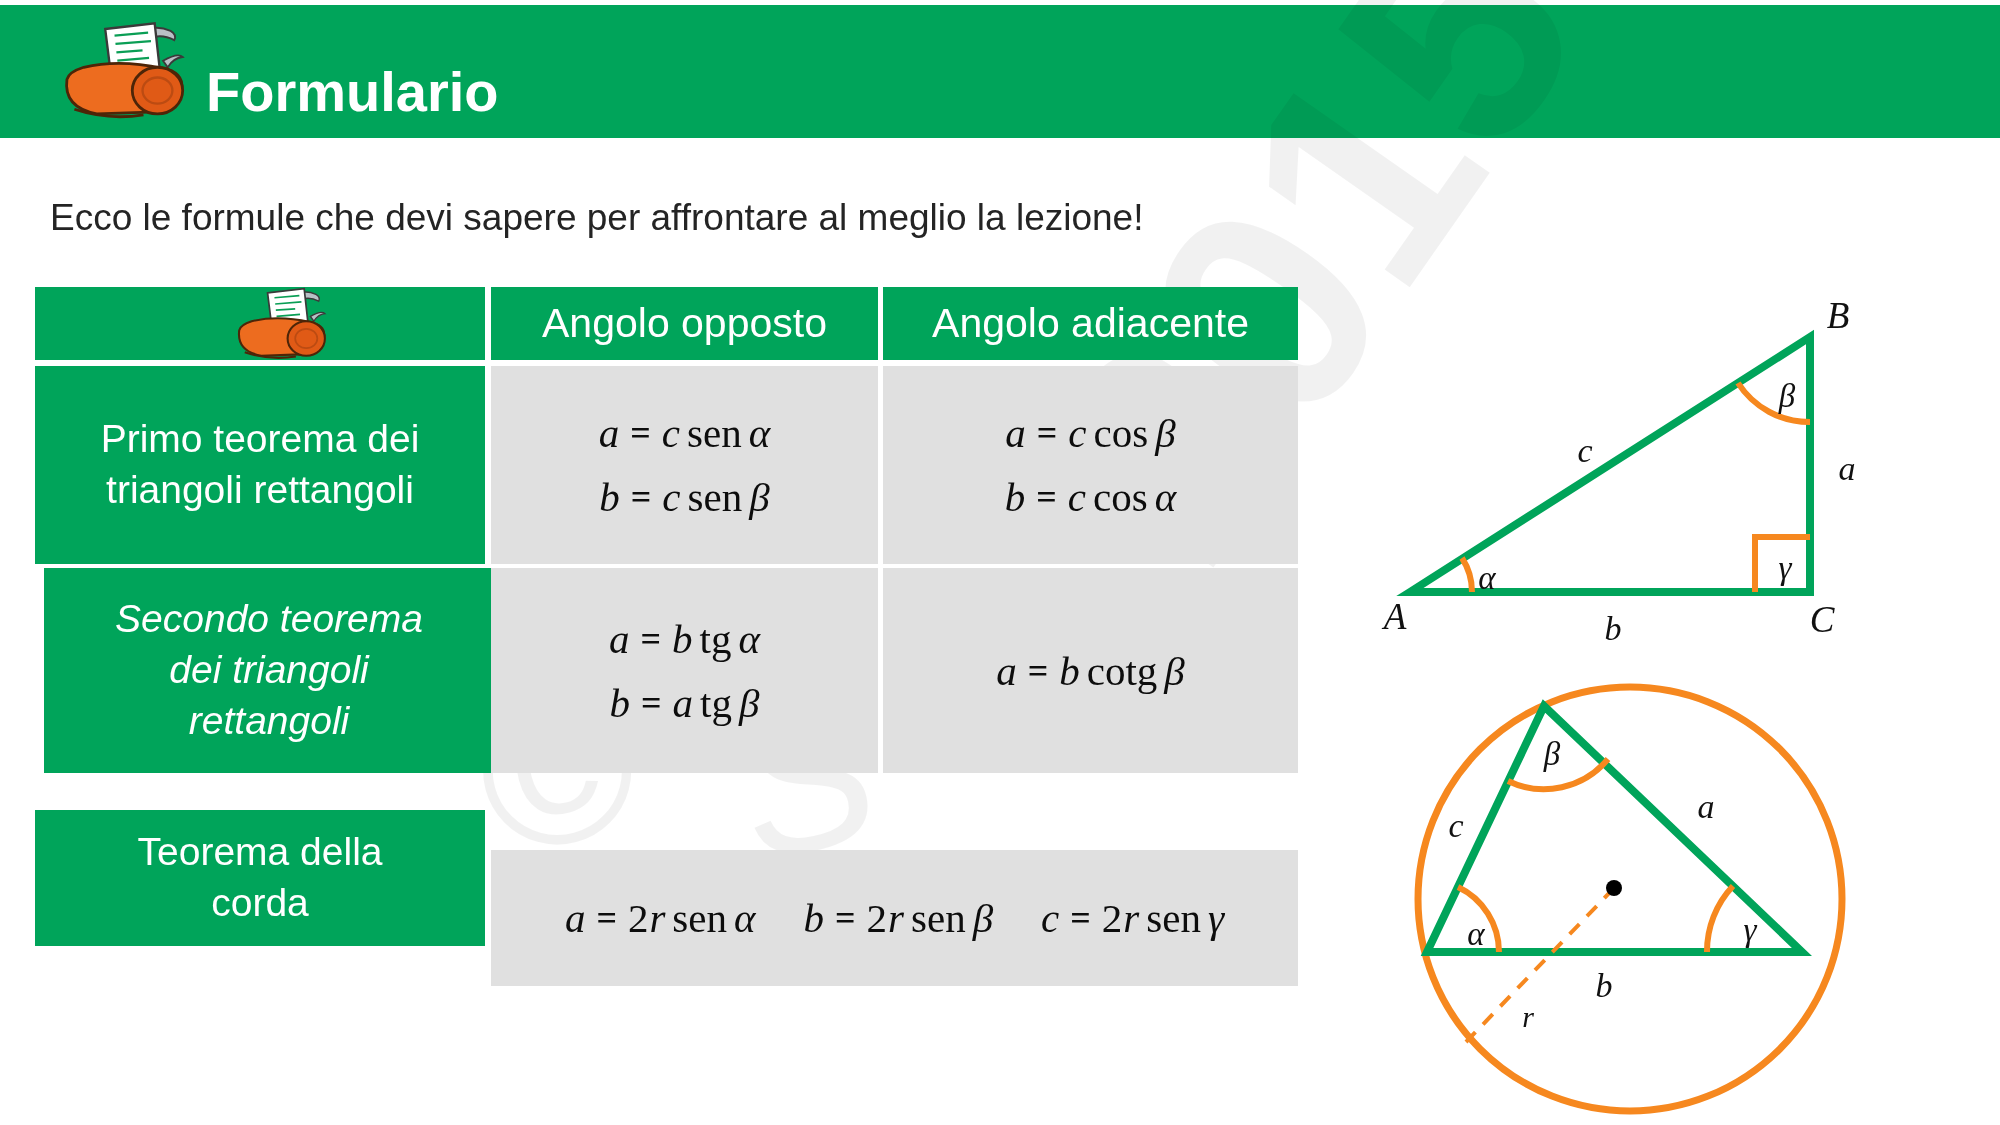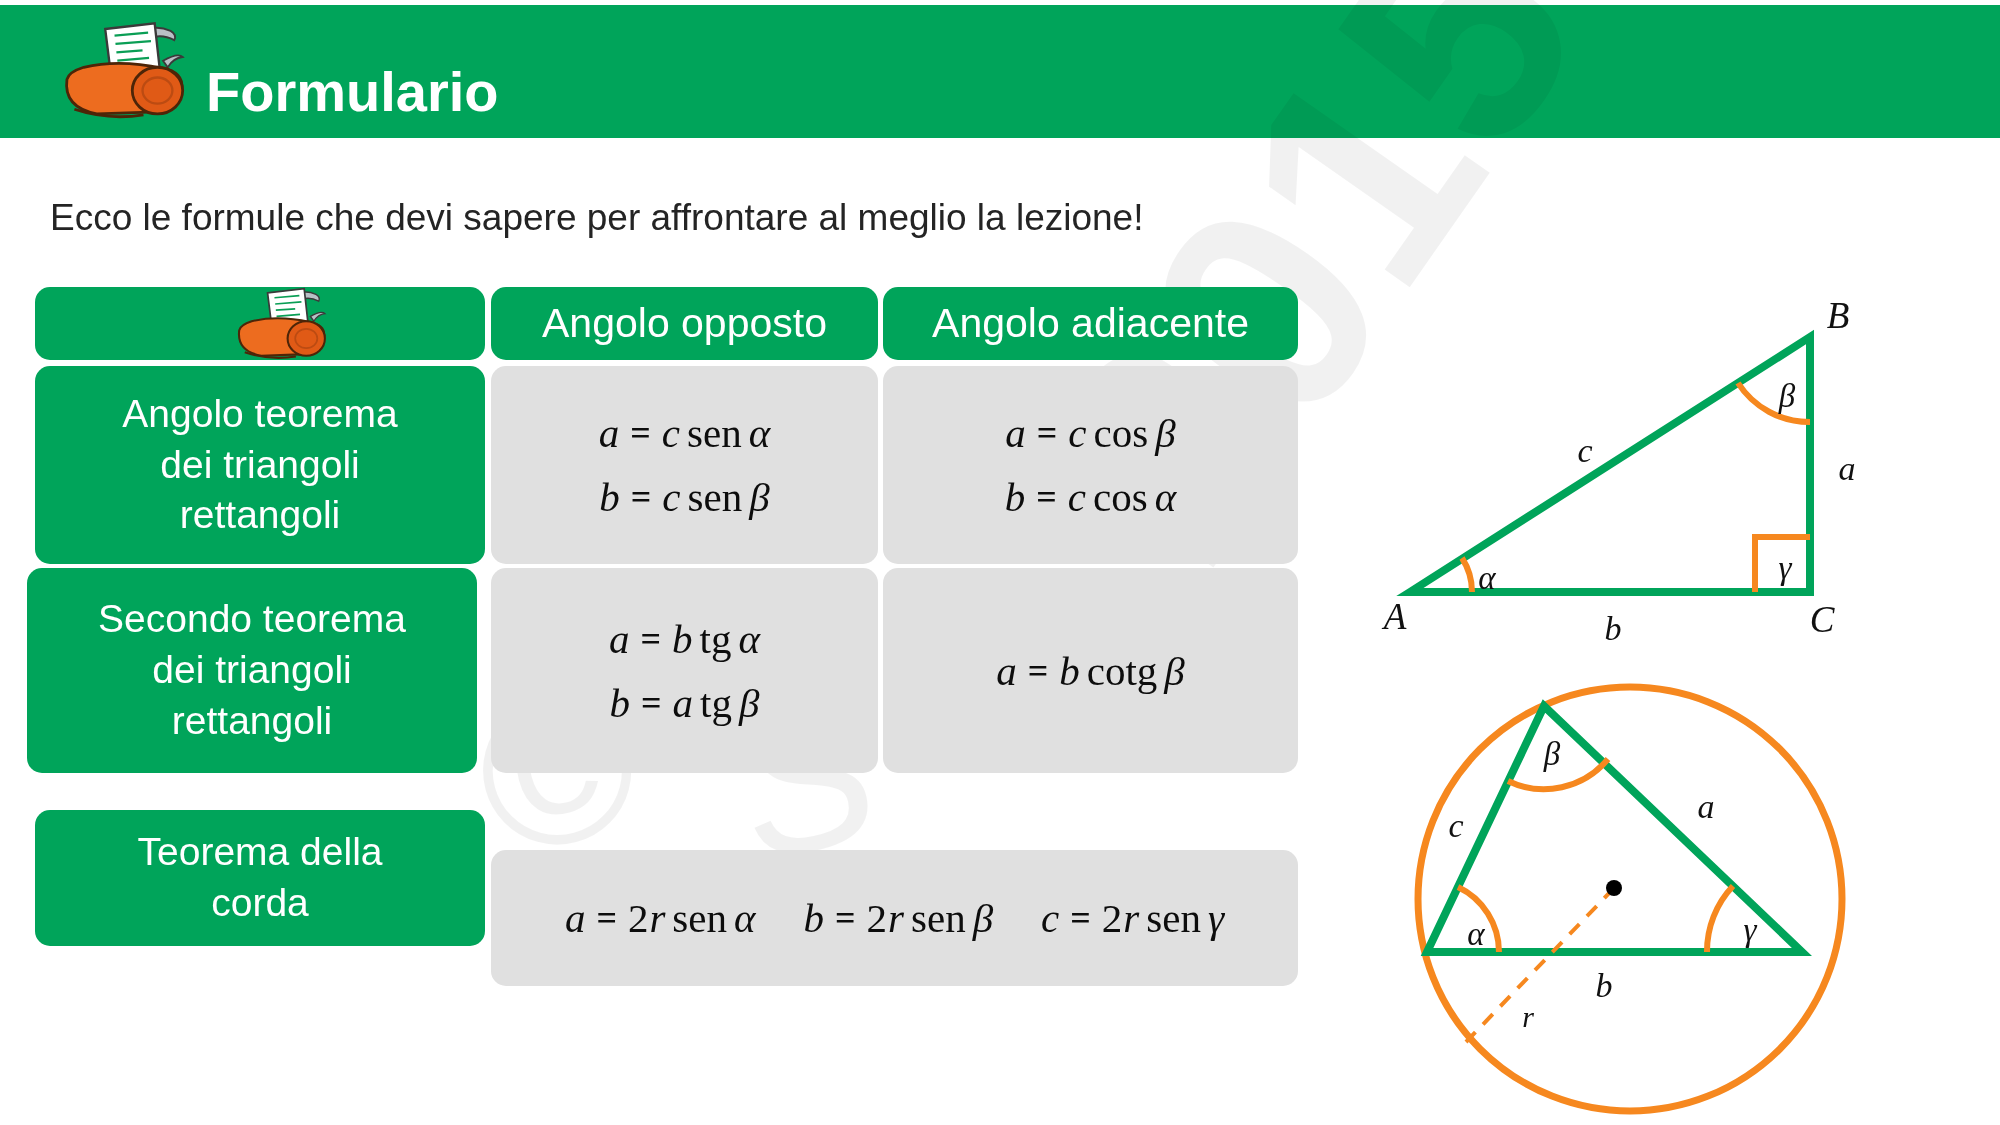--- a/index.html
+++ b/index.html
@@ -34,21 +34,20 @@
     position:absolute;color:#000;opacity:0.05;font-weight:bold;
     pointer-events:none;user-select:none;z-index:0;
     font-family:"Liberation Sans",sans-serif;
   }
   .wm-year{left:980px;top:70px;font-size:300px;transform:rotate(-55deg);}
   .wm-mark{left:480px;top:650px;font-size:210px;transform:rotate(-15deg);font-weight:normal;}
   .wm-letter{left:740px;top:665px;font-size:200px;transform:rotate(-12deg);font-weight:normal;font-style:italic;}
   .cell{
     position:absolute;display:flex;align-items:center;justify-content:center;
     z-index:1;
-    border-radius:15px;
   }
   .cell.green{background:var(--green);color:#ffffff;text-align:center;}
   .cell.gray{background:var(--gray);}
   .head-label{font-size:41px;font-weight:400;color:#fff;}
   .row-label{font-size:39px;line-height:1.3;max-width:330px;}
   .formula-stack{flex-direction:column;gap:16px;}
   .formula{
     font-family:"Liberation Serif","DejaVu Serif",serif;
     font-size:41px;color:var(--ink);white-space:nowrap;
   }
@@ -112,32 +111,32 @@
     </svg>
   </div>
   <div class="cell green" style="left:491px;top:287px;width:387px;height:73px;">
     <span class="head-label">Angolo opposto</span>
   </div>
   <div class="cell green" style="left:883px;top:287px;width:415px;height:73px;">
     <span class="head-label">Angolo adiacente</span>
   </div>
 
   <div class="cell green" style="left:35px;top:366px;width:450px;height:198px;">
-    <span class="row-label">Angolo teorema dei triangoli rettangoli</span>
+    <span class="row-label">Primo teorema dei triangoli rettangoli</span>
   </div>
   <div class="cell gray formula-stack" style="left:491px;top:366px;width:387px;height:198px;">
     <div class="formula"><span class="var">a</span><span class="eq">=</span><span class="var">c</span><span class="fn">sen</span><span class="var">α</span></div>
     <div class="formula"><span class="var">b</span><span class="eq">=</span><span class="var">c</span><span class="fn">sen</span><span class="var">β</span></div>
   </div>
   <div class="cell gray formula-stack" style="left:883px;top:366px;width:415px;height:198px;">
     <div class="formula"><span class="var">a</span><span class="eq">=</span><span class="var">c</span><span class="fn">cos</span><span class="var">β</span></div>
     <div class="formula"><span class="var">b</span><span class="eq">=</span><span class="var">c</span><span class="fn">cos</span><span class="var">α</span></div>
   </div>
 
-  <div class="cell green" style="left:27px;top:568px;width:450px;height:205px;">
+  <div class="cell green" style="left:44px;top:568px;width:450px;height:205px;font-style:italic;">
     <span class="row-label">Secondo teorema dei triangoli rettangoli</span>
   </div>
   <div class="cell gray formula-stack" style="left:491px;top:568px;width:387px;height:205px;">
     <div class="formula"><span class="var">a</span><span class="eq">=</span><span class="var">b</span><span class="fn">tg</span><span class="var">α</span></div>
     <div class="formula"><span class="var">b</span><span class="eq">=</span><span class="var">a</span><span class="fn">tg</span><span class="var">β</span></div>
   </div>
   <div class="cell gray formula-stack" style="left:883px;top:568px;width:415px;height:205px;">
     <div class="formula"><span class="var">a</span><span class="eq">=</span><span class="var">b</span><span class="fn">cotg</span><span class="var">β</span></div>
   </div>
 

